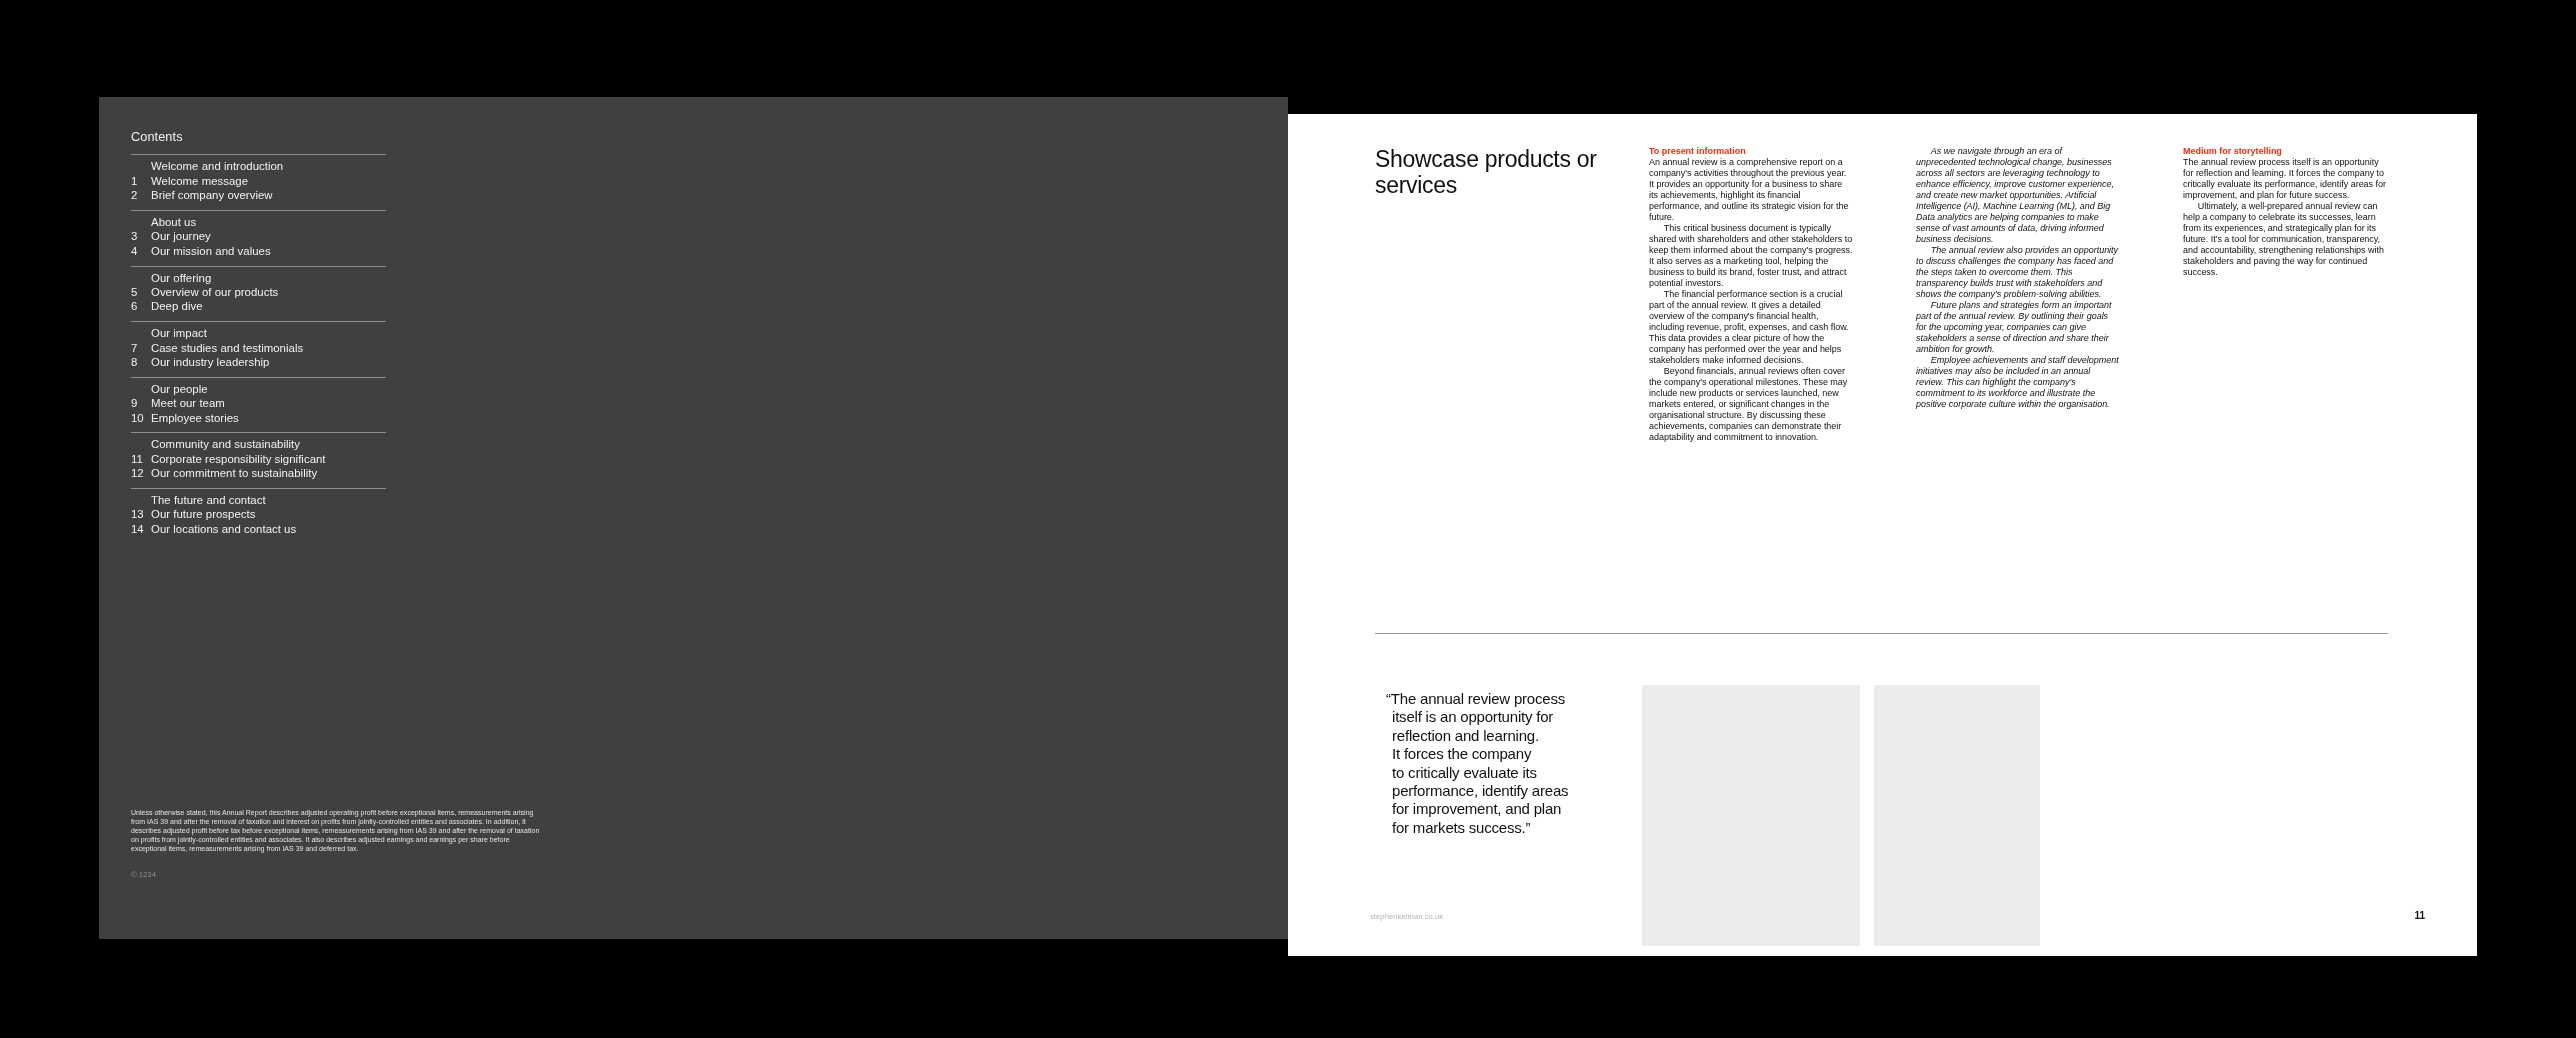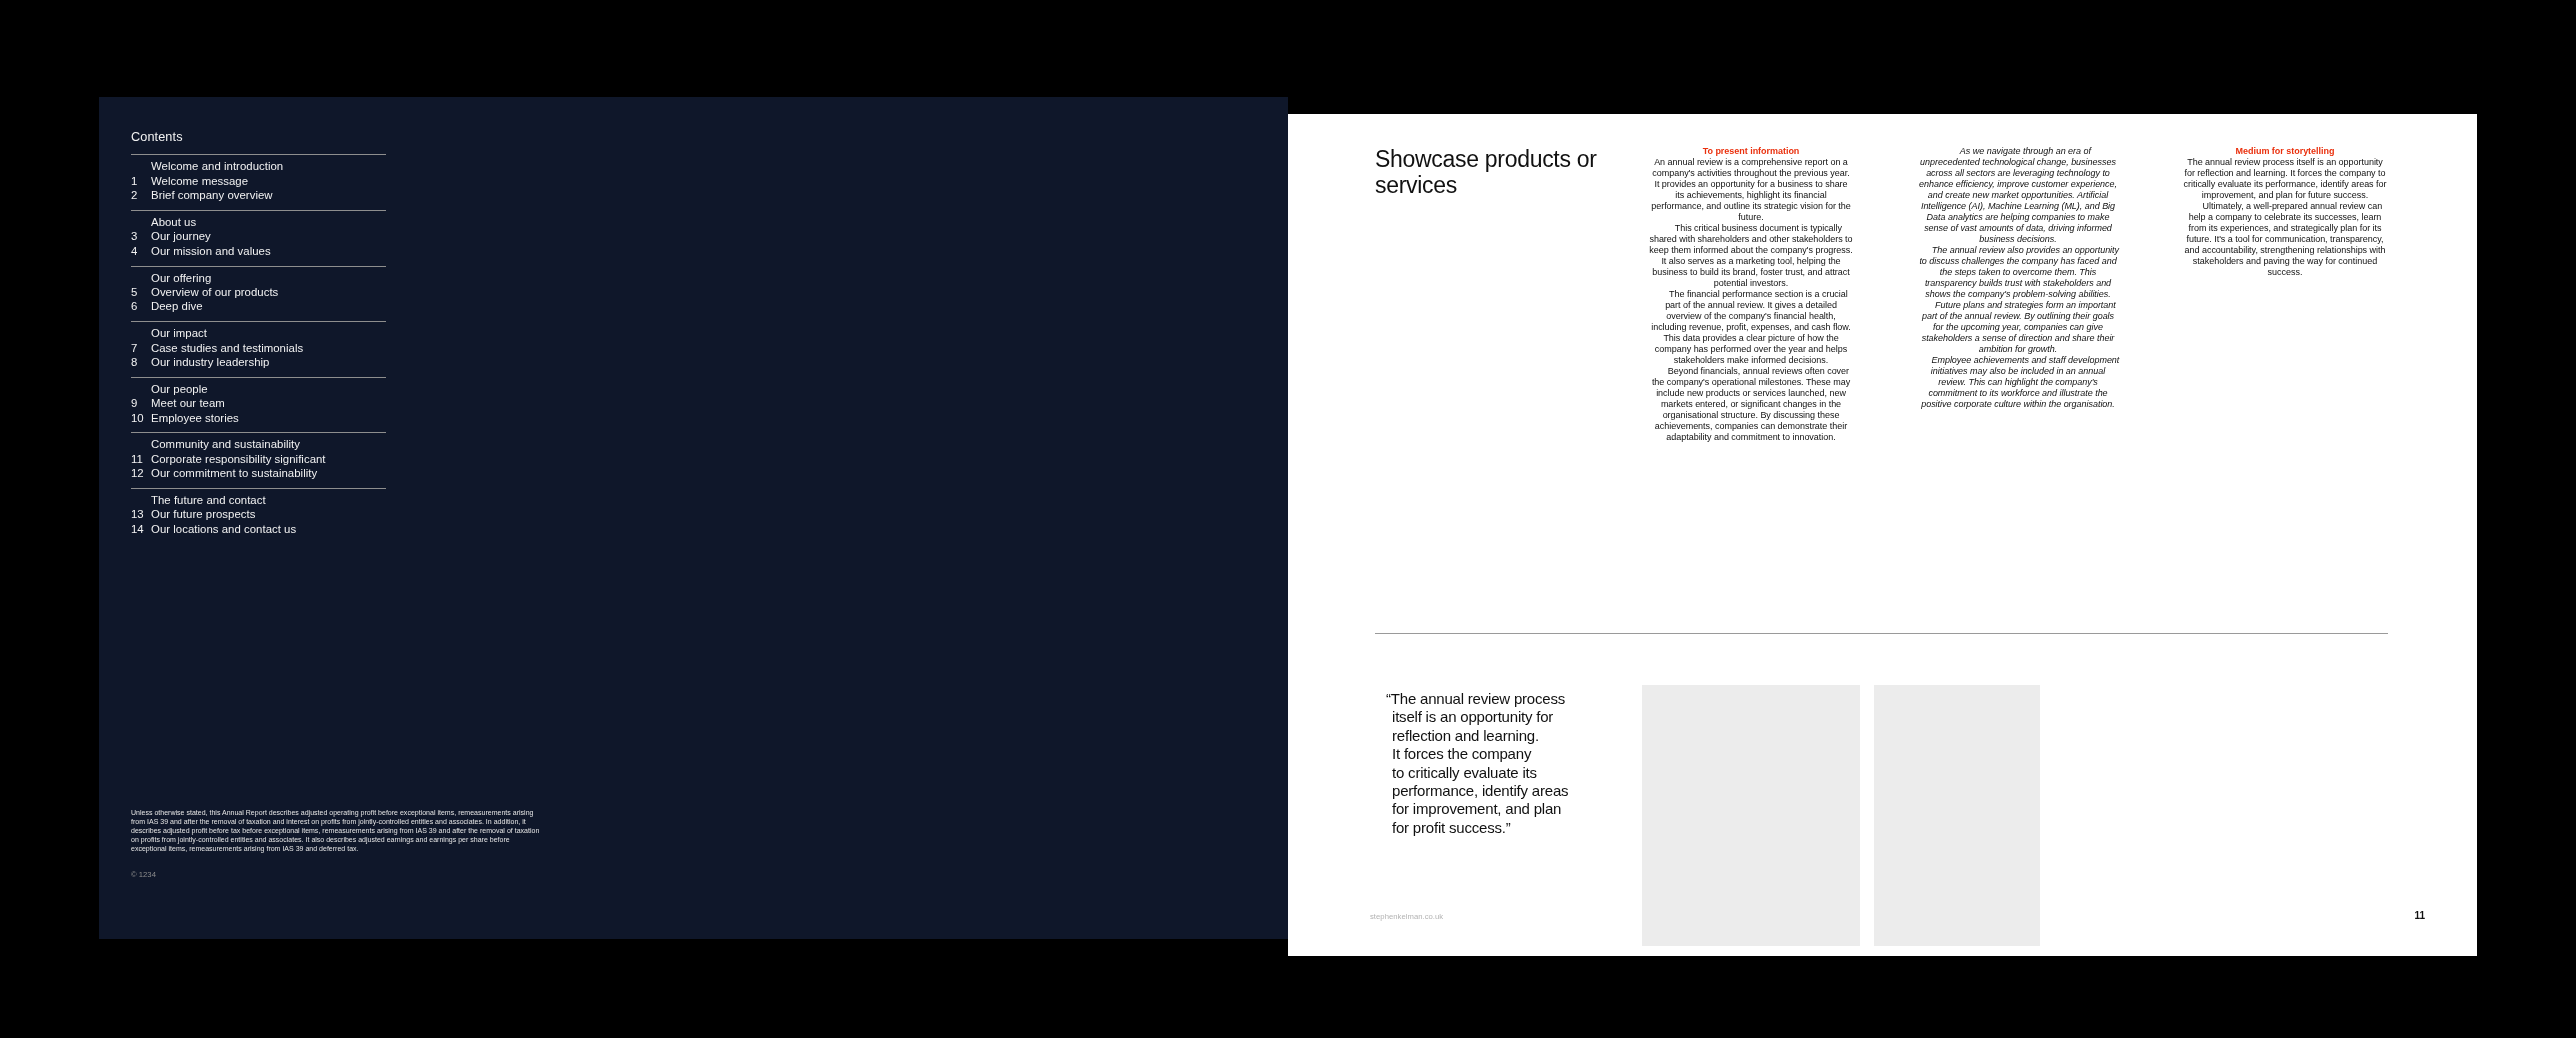--- a/index.html
+++ b/index.html
@@ -23,21 +23,21 @@
     background: #000000;
   }
 
   
   .page-left {
     position: absolute;
     left: 99px;
     top: 97px;
     width: 1189px;
     height: 842px;
-    background: #0f172a;
+    background: #404040;
   }
 
   .contents-block {
     position: absolute;
     left: 32px;
     top: 32px;
     width: 255px;
   }
 
   .contents-title {
@@ -115,21 +115,21 @@
   }
 
   .col {
     position: absolute;
     top: 32px;
     width: 204px;
     color: #111111;
     font-size: 9px;
     line-height: 11px;
     letter-spacing: -0.03px;
-    text-align: center;
+    text-align: left;
   }
   .col-1 { left: 361px; }
   .col-2 { left: 628px; font-style: italic; }
   .col-3 { left: 895px; }
 
   .kicker {
     color: #ea300d;
     font-weight: 700;
     display: block;
   }
@@ -347,21 +347,21 @@
     <div class="rule"></div>
 
     <blockquote class="quote">
       <span class="qline">“The annual review process</span>
       <span class="qline hang">itself is an opportunity for</span>
       <span class="qline hang">reflection and learning.</span>
       <span class="qline hang">It forces the company</span>
       <span class="qline hang">to critically evaluate its</span>
       <span class="qline hang">performance, identify areas</span>
       <span class="qline hang">for improvement, and plan</span>
-      <span class="qline hang">for profit success.”</span>
+      <span class="qline hang">for markets success.”</span>
     </blockquote>
 
     <div class="figure figure-a"></div>
     <div class="figure figure-b"></div>
 
     <div class="site-credit">stephenkelman.co.uk</div>
 
     <div class="folio">11</div>
   </div>
 

